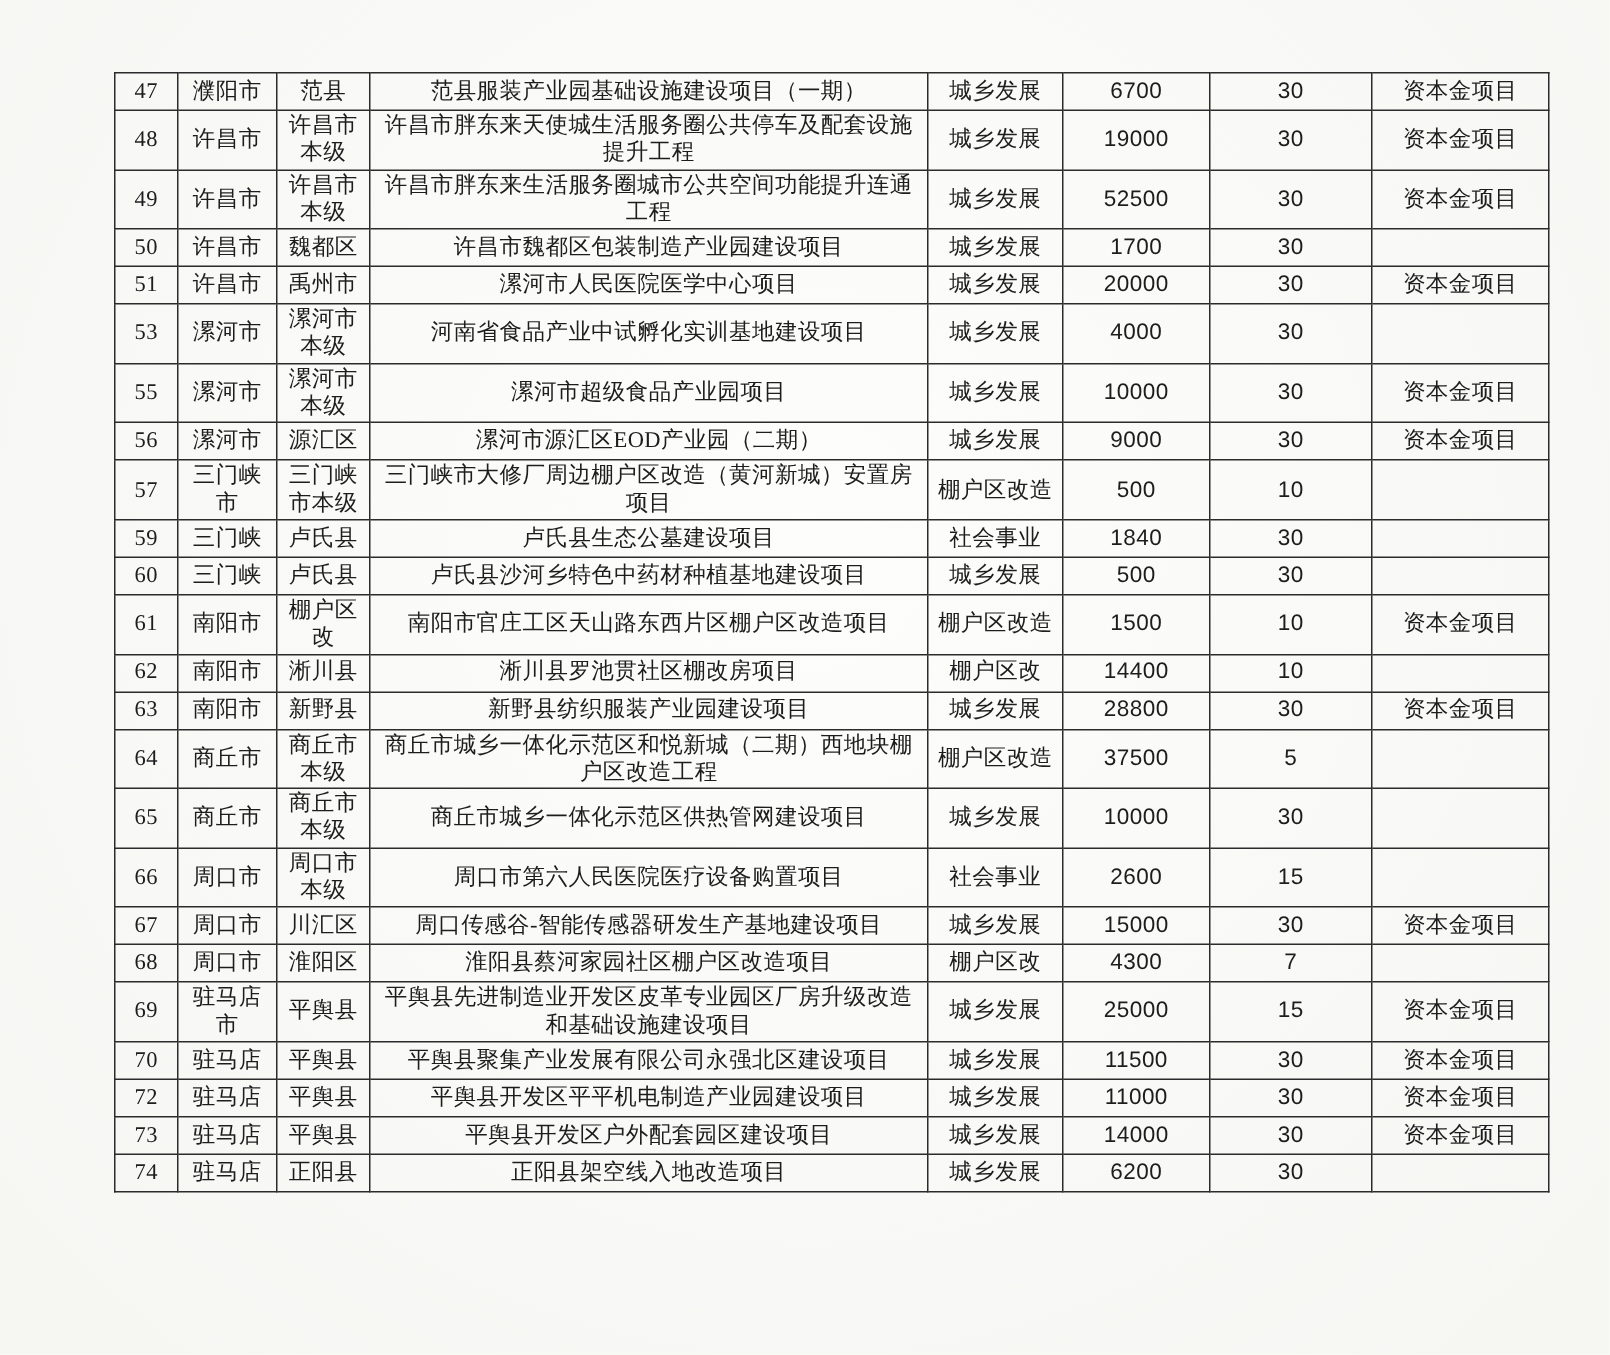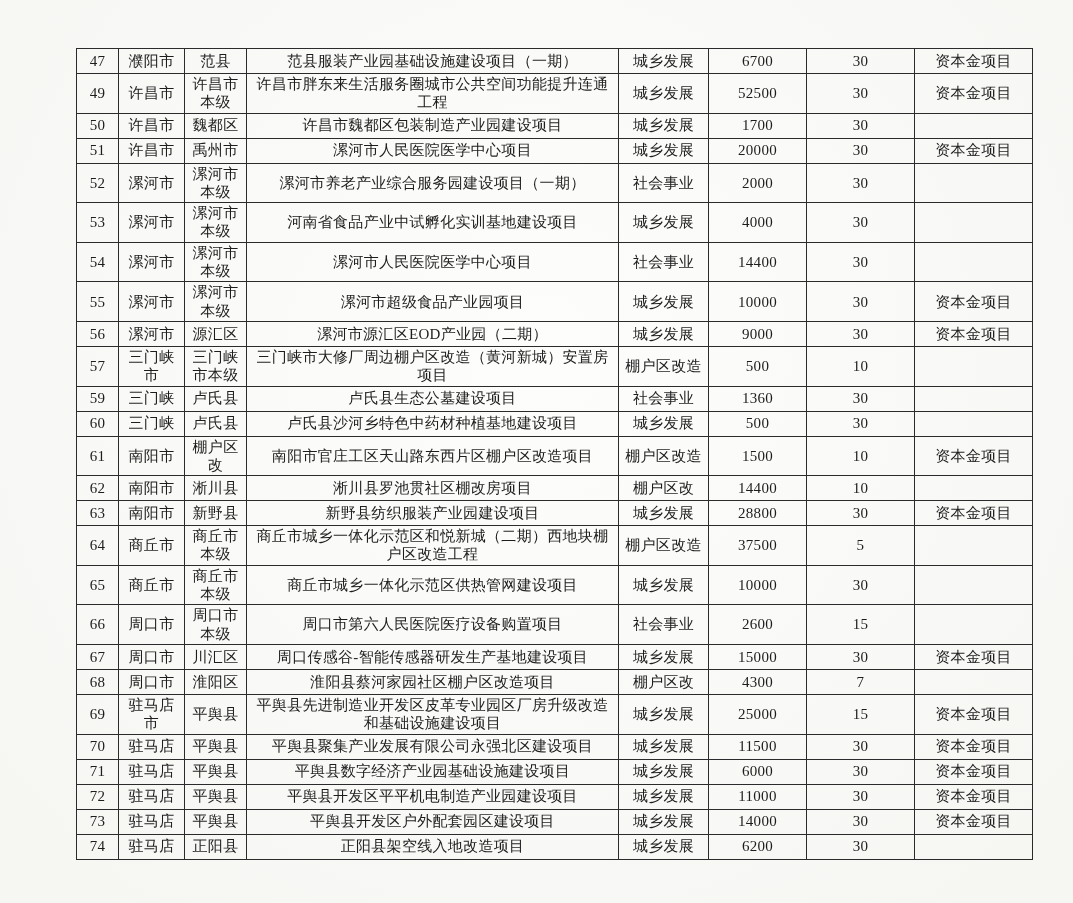--- a/index.html
+++ b/index.html
@@ -35,21 +35,21 @@
   table.project-table td {
     border: 1.6px solid #2b2b2b;
     text-align: center;
     vertical-align: middle;
     padding: 1px 3px;
     height: 22px;
     letter-spacing: 0.3px;
     word-break: break-all;
   }
   td.col-amount, td.col-ratio {
-    font-family: Liberation Serif, serif;
+    font-family: Liberation Sans, sans-serif;
     letter-spacing: 0.5px;
   }
   td.col-project-name {
     padding: 1px 6px;
   }
 </style>
 </head>
 <body>
 
 <div class="scan-page">
@@ -69,20 +69,30 @@
           <td class="col-seq">47</td>
           <td class="col-city">濮阳市</td>
           <td class="col-district">范县</td>
           <td class="col-project-name">范县服装产业园基础设施建设项目（一期）</td>
           <td class="col-category">城乡发展</td>
           <td class="col-amount">6700</td>
           <td class="col-ratio">30</td>
           <td class="col-note">资本金项目</td>
         </tr>
         <tr>
+          <td class="col-seq">48</td>
+          <td class="col-city">许昌市</td>
+          <td class="col-district">许昌市本级</td>
+          <td class="col-project-name">许昌市胖东来天使城生活服务圈公共停车及配套设施提升工程</td>
+          <td class="col-category">城乡发展</td>
+          <td class="col-amount">19000</td>
+          <td class="col-ratio">30</td>
+          <td class="col-note">资本金项目</td>
+        </tr>
+        <tr>
           <td class="col-seq">49</td>
           <td class="col-city">许昌市</td>
           <td class="col-district">许昌市本级</td>
           <td class="col-project-name">许昌市胖东来生活服务圈城市公共空间功能提升连通工程</td>
           <td class="col-category">城乡发展</td>
           <td class="col-amount">52500</td>
           <td class="col-ratio">30</td>
           <td class="col-note">资本金项目</td>
         </tr>
         <tr>
@@ -99,46 +109,26 @@
           <td class="col-seq">51</td>
           <td class="col-city">许昌市</td>
           <td class="col-district">禹州市</td>
           <td class="col-project-name">漯河市人民医院医学中心项目</td>
           <td class="col-category">城乡发展</td>
           <td class="col-amount">20000</td>
           <td class="col-ratio">30</td>
           <td class="col-note">资本金项目</td>
         </tr>
         <tr>
-          <td class="col-seq">52</td>
-          <td class="col-city">漯河市</td>
-          <td class="col-district">漯河市本级</td>
-          <td class="col-project-name">漯河市养老产业综合服务园建设项目（一期）</td>
-          <td class="col-category">社会事业</td>
-          <td class="col-amount">2000</td>
-          <td class="col-ratio">30</td>
-          <td class="col-note"></td>
-        </tr>
-        <tr>
           <td class="col-seq">53</td>
           <td class="col-city">漯河市</td>
           <td class="col-district">漯河市本级</td>
           <td class="col-project-name">河南省食品产业中试孵化实训基地建设项目</td>
           <td class="col-category">城乡发展</td>
           <td class="col-amount">4000</td>
-          <td class="col-ratio">30</td>
-          <td class="col-note"></td>
-        </tr>
-        <tr>
-          <td class="col-seq">54</td>
-          <td class="col-city">漯河市</td>
-          <td class="col-district">漯河市本级</td>
-          <td class="col-project-name">漯河市人民医院医学中心项目</td>
-          <td class="col-category">社会事业</td>
-          <td class="col-amount">14400</td>
           <td class="col-ratio">30</td>
           <td class="col-note"></td>
         </tr>
         <tr>
           <td class="col-seq">55</td>
           <td class="col-city">漯河市</td>
           <td class="col-district">漯河市本级</td>
           <td class="col-project-name">漯河市超级食品产业园项目</td>
           <td class="col-category">城乡发展</td>
           <td class="col-amount">10000</td>
@@ -164,21 +154,21 @@
           <td class="col-amount">500</td>
           <td class="col-ratio">10</td>
           <td class="col-note"></td>
         </tr>
         <tr>
           <td class="col-seq">59</td>
           <td class="col-city">三门峡</td>
           <td class="col-district">卢氏县</td>
           <td class="col-project-name">卢氏县生态公墓建设项目</td>
           <td class="col-category">社会事业</td>
-          <td class="col-amount">1360</td>
+          <td class="col-amount">1840</td>
           <td class="col-ratio">30</td>
           <td class="col-note"></td>
         </tr>
         <tr>
           <td class="col-seq">60</td>
           <td class="col-city">三门峡</td>
           <td class="col-district">卢氏县</td>
           <td class="col-project-name">卢氏县沙河乡特色中药材种植基地建设项目</td>
           <td class="col-category">城乡发展</td>
           <td class="col-amount">500</td>
@@ -279,30 +269,20 @@
           <td class="col-seq">70</td>
           <td class="col-city">驻马店</td>
           <td class="col-district">平舆县</td>
           <td class="col-project-name">平舆县聚集产业发展有限公司永强北区建设项目</td>
           <td class="col-category">城乡发展</td>
           <td class="col-amount">11500</td>
           <td class="col-ratio">30</td>
           <td class="col-note">资本金项目</td>
         </tr>
         <tr>
-          <td class="col-seq">71</td>
-          <td class="col-city">驻马店</td>
-          <td class="col-district">平舆县</td>
-          <td class="col-project-name">平舆县数字经济产业园基础设施建设项目</td>
-          <td class="col-category">城乡发展</td>
-          <td class="col-amount">6000</td>
-          <td class="col-ratio">30</td>
-          <td class="col-note">资本金项目</td>
-        </tr>
-        <tr>
           <td class="col-seq">72</td>
           <td class="col-city">驻马店</td>
           <td class="col-district">平舆县</td>
           <td class="col-project-name">平舆县开发区平平机电制造产业园建设项目</td>
           <td class="col-category">城乡发展</td>
           <td class="col-amount">11000</td>
           <td class="col-ratio">30</td>
           <td class="col-note">资本金项目</td>
         </tr>
         <tr>

